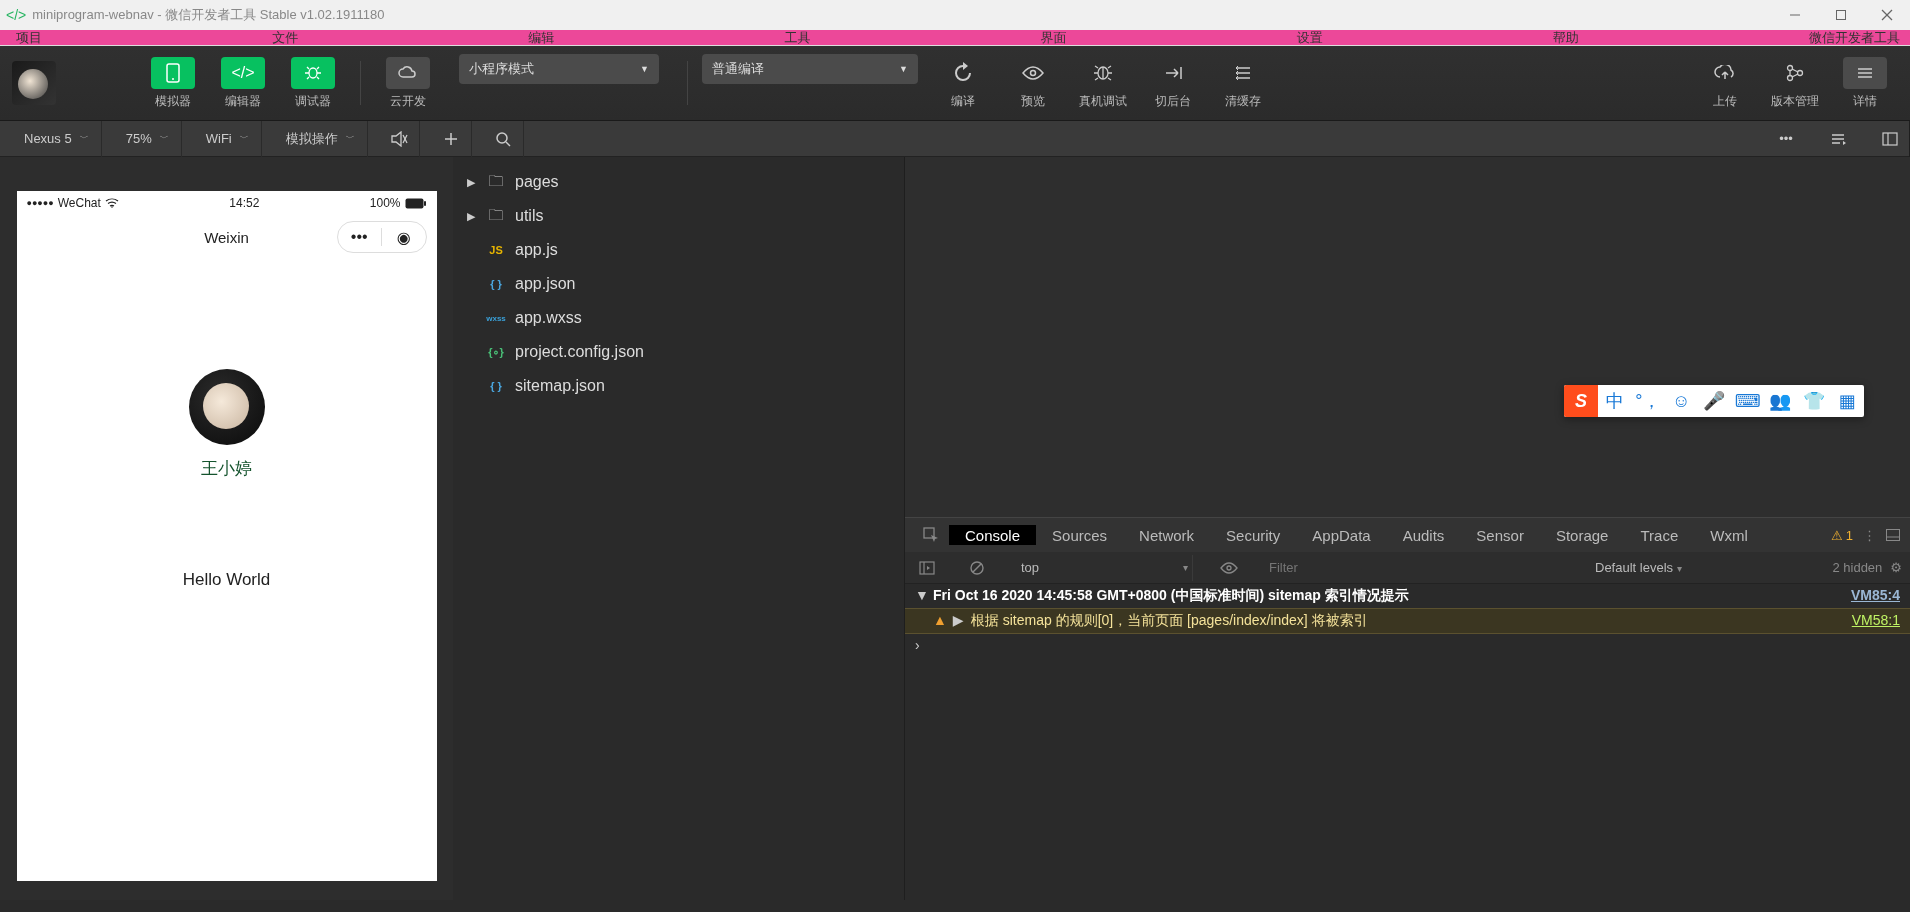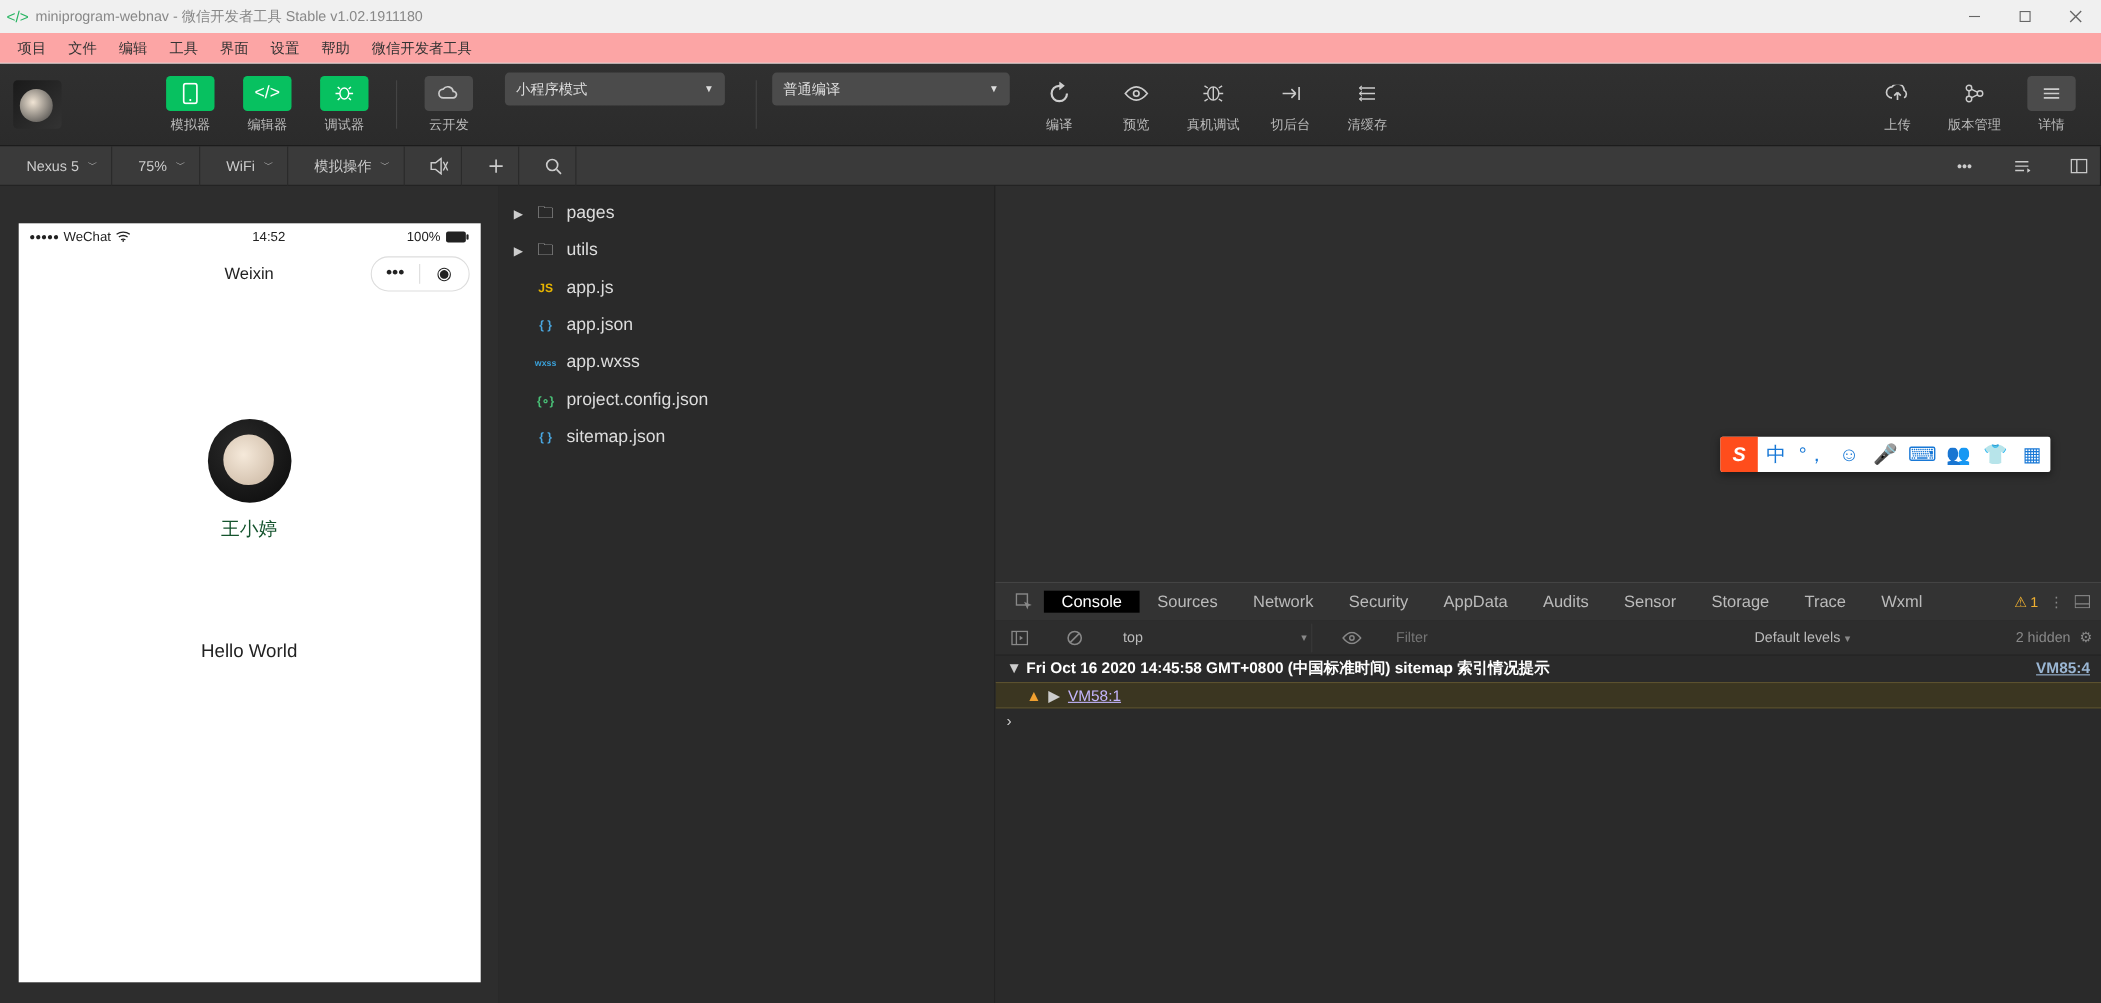--- a/index.html
+++ b/index.html
@@ -6,21 +6,21 @@
 body { background: #2a2a2a; color: #ccc; font-size: 13px; overflow: hidden; width: 1910px; height: 912px; }
 
 
 .titlebar { height: 30px; background: #f0f0f0; color: #888; display: flex; align-items: center; padding-left: 6px; }
 .titlebar .tb-icon { color: #28b562; font-size: 14px; margin-right: 6px; }
 .titlebar .tb-text { flex: 1; font-size: 13px; }
 .titlebar .tb-controls { display: flex; }
 .titlebar .tb-btn { width: 46px; height: 30px; display: flex; align-items: center; justify-content: center; color: #666; }
 
 
-.menubar { height: 28px; background: #fca5a5; display: flex; align-items: center; padding-left: 6px; border-bottom: 1px solid #ddd; }
+.menubar { height: 16px; background: #ec4899; display: flex; align-items: center; padding-left: 6px; border-bottom: 1px solid #ddd; justify-content: space-between; }
 .menubar .menu-item { padding: 4px 10px; color: #333; font-size: 13px; cursor: pointer; }
 
 
 .toolbar { height: 75px; background: linear-gradient(#303030,#2b2b2b); display: flex; align-items: center; padding: 0 12px; gap: 4px; border-bottom: 1px solid #1a1a1a; }
 .avatar-small { width: 44px; height: 44px; border-radius: 4px; background: linear-gradient(135deg,#1a1a1a,#333); display:flex;align-items:center;justify-content:center;font-size:20px;color:#ddd;margin-right:80px; position:relative;overflow:hidden;}
 .avatar-small::after{content:"";position:absolute;width:30px;height:30px;border-radius:50%;background:radial-gradient(circle at 40% 40%, #f0e4d4, #3a3a3a);top:8px;left:6px;}
 .tool-col { display: flex; flex-direction: column; align-items: center; gap: 4px; margin: 0 4px; min-width:58px;}
 .tool-btn { width: 44px; height: 32px; border-radius: 4px; display: flex; align-items: center; justify-content: center; font-size: 16px; cursor:pointer;}
 .tool-btn.green { background: #07c160; color: #fff; }
 .tool-btn.gray { background: #4b4b4b; color: #ccc; }
@@ -88,21 +88,21 @@
 .console-ctrl .cc-levels::after{content:"▾";margin-left:4px;font-size:10px;color:#888}
 .console-ctrl .cc-right{margin-left:auto;display:flex;align-items:center;gap:8px;color:#888}
 .console-body{flex:1;font-family:Consolas,monospace;font-size:14px;overflow:auto}
 .log-row{display:flex;padding:3px 10px;align-items:flex-start;gap:6px}
 .log-row.group{color:#fff;font-weight:bold}
 .log-row .arrow{width:12px;color:#ccc}
 .log-row.warn{background:#3b3621;border-top:1px solid #5b512f;border-bottom:1px solid #5b512f;color:#f4e29a}
 .log-row.warn .warn-icon{color:#f0a030}
 .log-row .msg{flex:1}
 .log-row .src{color:#9bb7d4;text-decoration:underline;cursor:pointer}
-.log-row.warn .src{color:#c4b5fd}
+.log-row.warn .src{color:#bef264}
 .log-row.prompt{color:#5b8dd6}
 
 
 .ime-bar{position:absolute;top:228px;right:46px;width:300px;height:32px;background:#fff;border-radius:2px;display:flex;align-items:center;box-shadow:0 2px 8px rgba(0,0,0,0.4);z-index:100}
 .ime-bar .ime-s{width:34px;height:32px;background:#ff4d1c;color:#fff;display:flex;align-items:center;justify-content:center;font-style:italic;font-weight:bold;font-size:18px;border-radius:2px 0 0 2px}
 .ime-bar .ime-i{flex:1;display:flex;align-items:center;justify-content:center;color:#1878d6;font-size:18px}
 
 .caret{font-size:9px;margin-left:2px}
 svg{display:block}
 </style>
@@ -472,20 +472,21 @@
       <div class="console-body">
         <div class="log-row group">
           <span class="arrow">▼</span>
           <span class="msg">Fri Oct 16 2020 14:45:58 GMT+0800 (中国标准时间) sitemap 索引情况提示</span>
           <span class="src">VM85:4</span>
         </div>
         <div class="log-row warn">
           <span style="width:12px"></span>
           <span class="warn-icon">▲</span>
           <span class="arrow">▶</span>
+          <span class="msg">根据 sitemap 的规则[0]，当前页面 [pages/index/index] 将被索引</span>
           <span class="src">VM58:1</span>
         </div>
         <div class="log-row prompt">
           <span class="arrow">›</span>
         </div>
       </div>
     </div>
   </div>
 </div>
 

